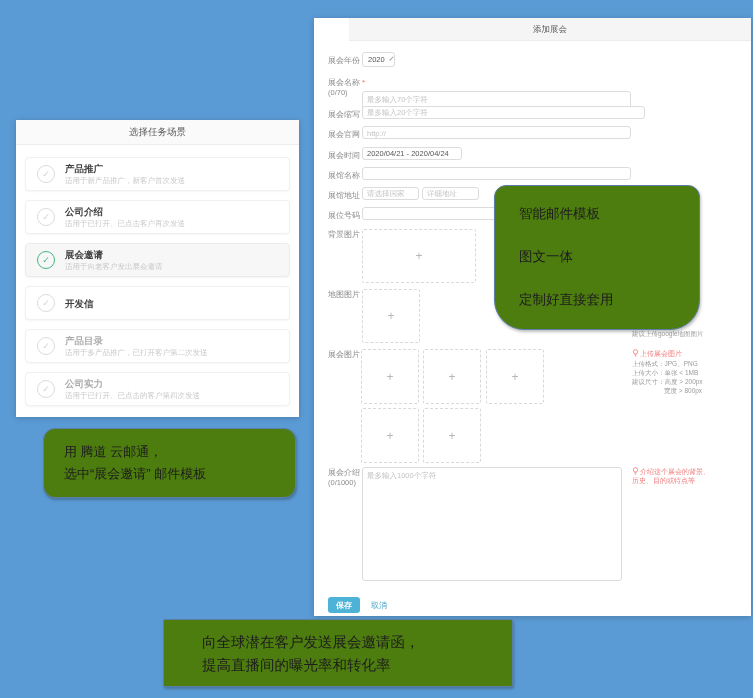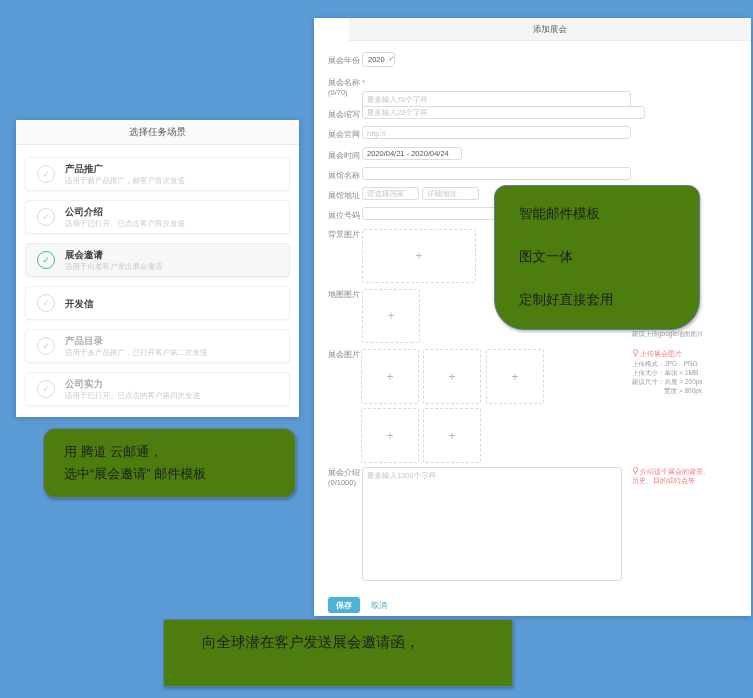--- a/index.html
+++ b/index.html
@@ -215,13 +215,14 @@
 </div>
 
 <div class="callout" id="callout-middle">
   <div class="c-line">智能邮件模板</div>
   <div class="c-line">图文一体</div>
   <div class="c-line">定制好直接套用</div>
 </div>
 
 <div class="callout" id="callout-bottom">
   <div class="c-line">向全球潜在客户发送展会邀请函，</div>
+  <div class="c-line">提高直播间的曝光率和转化率</div>
 </div>
 
 </body></html>

